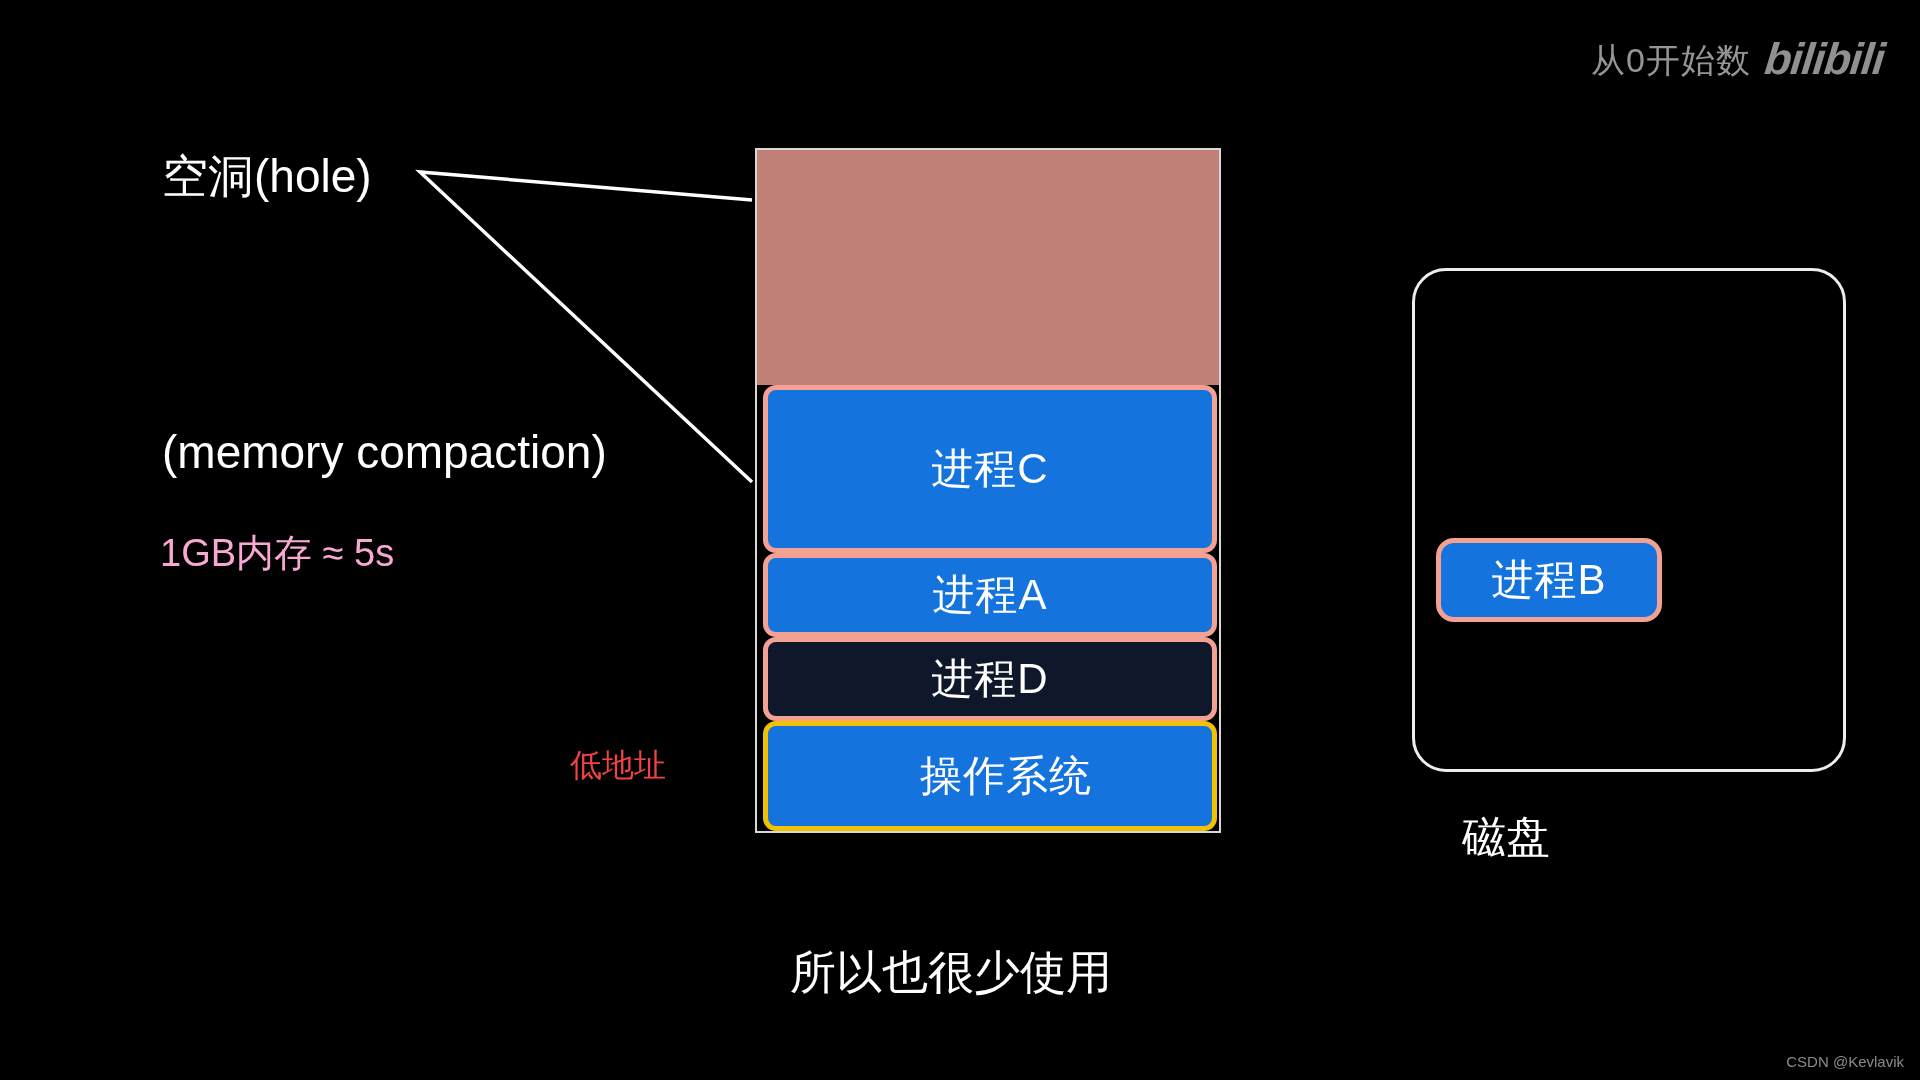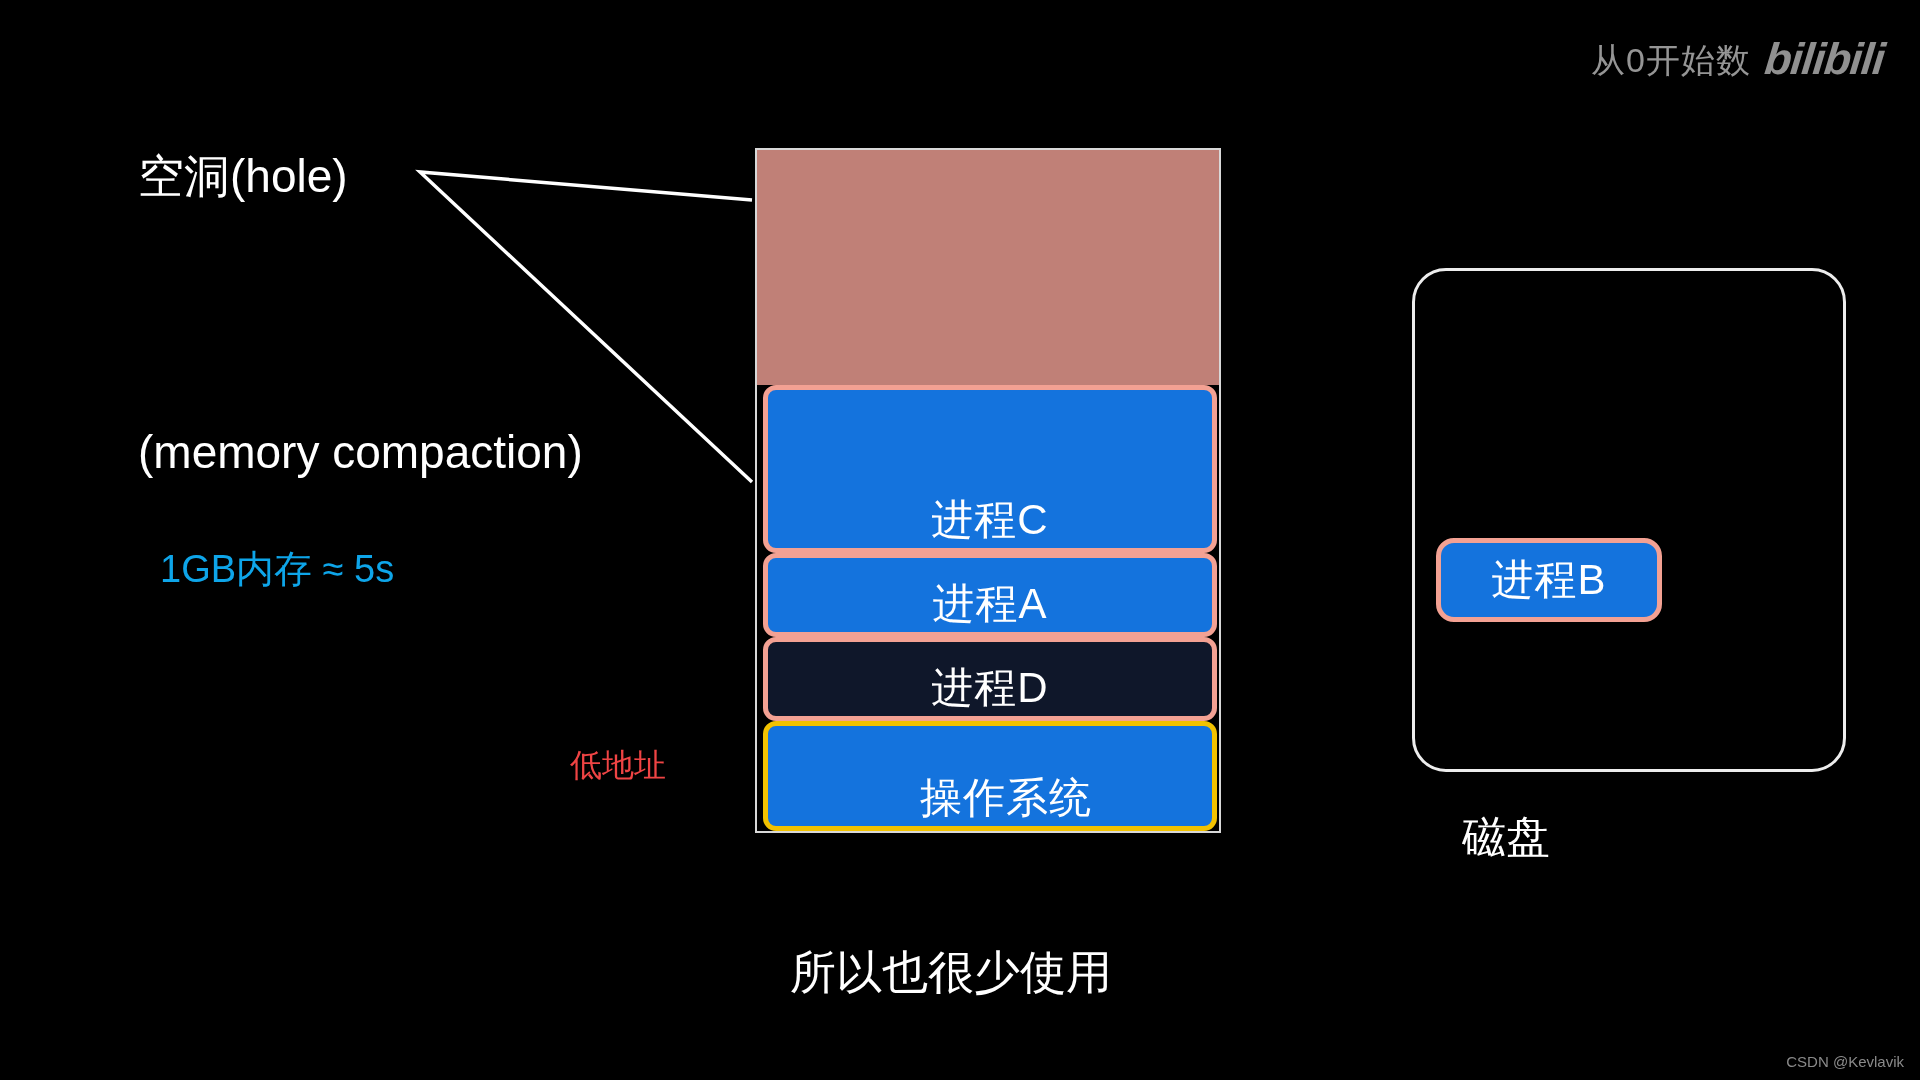--- a/index.html
+++ b/index.html
@@ -50,37 +50,38 @@
     color: #8a8a8a;
     white-space: nowrap;
   }
 
   
   .left-label {
     position: absolute;
     white-space: pre;
     color: #ffffff;
     line-height: 1.22;
+    margin-left: 24px;
   }
   #hole-label {
     left: 138px;
     top: 148px;
     font-size: 46px;
   }
   #compaction-label {
     left: 138px;
     top: 312px;
     font-size: 46px;
   }
   #speed-note {
     position: absolute;
     left: 160px;
-    top: 544px;
+    top: 528px;
     font-size: 38px;
-    color: #0ea5e9;
+    color: #f9a8d4;
     white-space: nowrap;
   }
   #low-addr-label {
     position: absolute;
     left: 548px;
     top: 744px;
     font-size: 32px;
     color: #ef4444;
     white-space: nowrap;
     margin-left: 22px;
@@ -135,21 +136,21 @@
   }
   .mem-block {
     position: absolute;
     left: 6px;
     width: 454px;
     box-sizing: border-box;
     background: #1473dd;
     border: 5px solid #f3a193;
     border-radius: 13px;
     display: flex;
-    align-items: flex-end;
+    align-items: center;
     justify-content: center;
   }
   .mem-block.os {
     border-color: #f2c200;
     padding-left: 32px;
   }
   .mem-label {
     font-size: 42px;
     color: #ffffff;
     white-space: nowrap;

